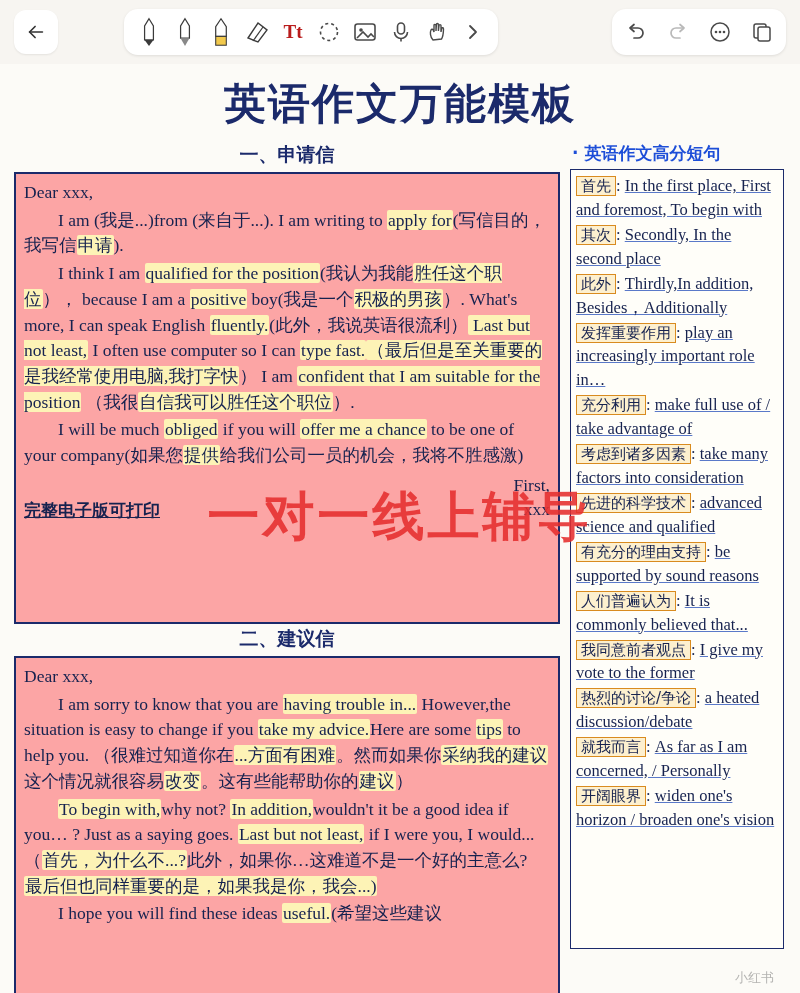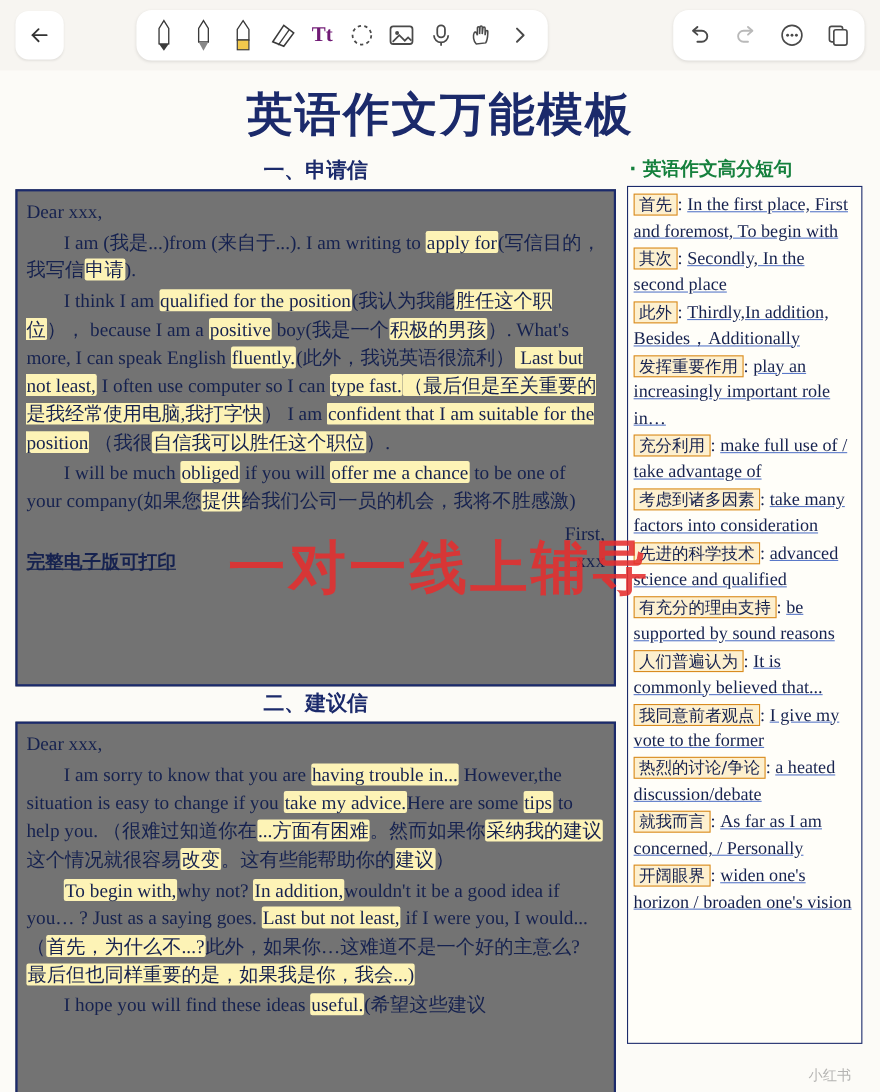--- a/index.html
+++ b/index.html
@@ -34,21 +34,21 @@
     background: #ffffff;
     border-radius: 14px;
     display: flex; align-items: center;
     padding: 0 8px;
     gap: 2px;
     box-shadow: 0 1px 3px rgba(0,0,0,0.1);
   }
   .tool {
     width: 34px; height: 38px;
     display: flex; align-items: center; justify-content: center;
-    color: #701a75;
+    color: #b91c1c;
     position: relative;
   }
   .right-group {
     margin-left: auto;
     display: flex; align-items: center; gap: 6px;
     background: #ffffff;
     border-radius: 14px;
     height: 46px;
     padding: 0 6px;
     box-shadow: 0 1px 3px rgba(0,0,0,0.1);
@@ -86,21 +86,21 @@
     text-align: center;
     color: #1b2a6b;
     font-weight: bold;
     font-size: 19px;
     font-family: "DejaVu Sans", sans-serif;
     margin: 2px 0 4px 0;
   }
   .boxed {
     border: 2px solid #1b2a6b;
     padding: 6px 8px 8px 8px;
-    background: #737373;
+    background: #fca5a5;
   }
   .para {
     font-size: 17.5px;
     line-height: 1.47;
     color: #16224f;
     font-family: "Liberation Serif", serif;
     margin: 0 0 2px 0;
   }
   .indent { text-indent: 34px; }
   .hl { background: #fdf3b6; padding: 0 1px; border-radius: 2px; }
@@ -116,21 +116,21 @@
     text-decoration: underline;
     font-weight: bold;
     color: #16224f;
     font-family: "DejaVu Sans", sans-serif;
     font-size: 17px;
   }
   .foot-row { display: flex; align-items: flex-end; justify-content: space-between; margin-top: 4px; }
 
   
   .rc-title {
-    color: #15803d;
+    color: #1d4ed8;
     font-weight: bold;
     font-size: 17px;
     font-family: "DejaVu Sans", sans-serif;
     margin: 2px 0 4px 2px;
   }
   .rc-box {
     border: 1.5px solid #1b2a6b;
     padding: 4px 5px;
     background: #fffef9;
   }

